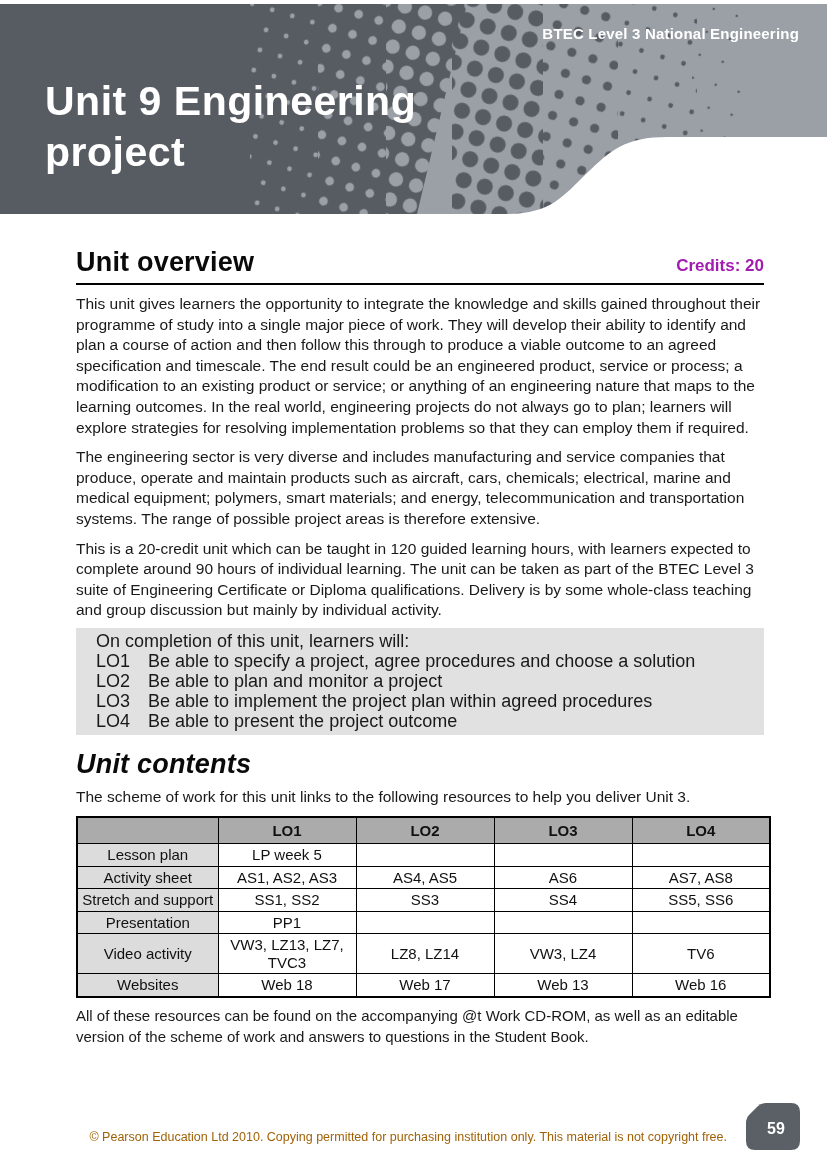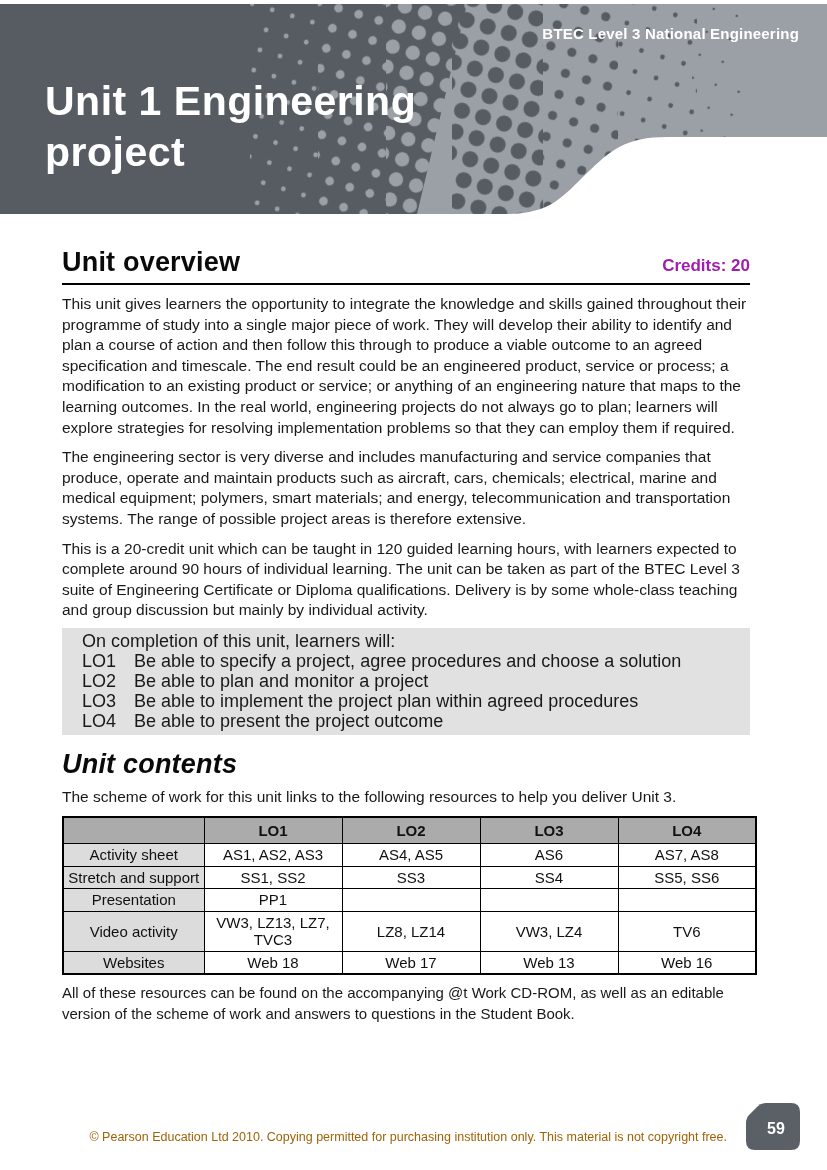--- a/index.html
+++ b/index.html
@@ -22,21 +22,21 @@
     color: #ffffff; font-weight: bold; font-size: 15px;
     letter-spacing: 0.2px;
   }
   .unit-title {
     position: absolute; top: 72px; left: 45px; width: 430px;
     color: #ffffff; font-weight: bold; font-size: 41px; line-height: 51px;
     letter-spacing: 0.5px;
   }
 
   
-  .main { position: absolute; left: 62px; top: 243px; width: 688px; color: #191919; }
+  .main { position: absolute; left: 76px; top: 243px; width: 688px; color: #191919; }
 
   .heading-row { display: flex; justify-content: space-between; align-items: baseline; }
   h2.section-heading { font-size: 27px; font-weight: bold; color: #0a0a0a; letter-spacing: 0.2px; }
   .credits { font-size: 17px; font-weight: bold; color: #a21caf; }
   .rule { border: none; border-top: 2px solid #000; margin-top: 5px; }
 
   .body-text { font-size: 15.5px; line-height: 20.6px; margin-top: 9px; }
   .overview-paragraphs p { margin-bottom: 9px; }
   .overview-paragraphs p:last-child { margin-bottom: 0; }
 
@@ -126,21 +126,21 @@
       <rect x="250" y="0" width="75" height="210" fill="url(#pl1)"></rect>
       <rect x="318" y="0" width="75" height="210" fill="url(#pl2)"></rect>
       <rect x="386" y="0" width="84" height="210" fill="url(#pl3)"></rect>
       <rect x="452" y="0" width="91" height="210" fill="url(#pd1)"></rect>
       <rect x="536" y="0" width="82" height="210" fill="url(#pd2)"></rect>
       <rect x="612" y="0" width="85" height="210" fill="url(#pd3)"></rect>
       <rect x="692" y="0" width="52" height="210" fill="url(#pd4)"></rect>
       <path d="M827,133 L668,133 C625,133 611,146 586,170 C562,193 551,210 505,210 L827,210 Z" fill="#ffffff"></path>
     </svg>
     <div class="brand">BTEC Level 3 National Engineering</div>
-    <div class="unit-title">Unit 1 Engineering project</div>
+    <div class="unit-title">Unit 9 Engineering project</div>
   </div>
 
   <div class="main">
 
     <div class="heading-row">
       <h2 class="section-heading">Unit overview</h2>
       <span class="credits">Credits: 20</span>
     </div>
     <hr class="rule">
 
@@ -184,20 +184,27 @@
       <thead>
         <tr>
           <th></th>
           <th>LO1</th>
           <th>LO2</th>
           <th>LO3</th>
           <th>LO4</th>
         </tr>
       </thead>
       <tbody>
+        <tr>
+          <td class="row-label">Lesson plan</td>
+          <td>LP week 5</td>
+          <td></td>
+          <td></td>
+          <td></td>
+        </tr>
         <tr>
           <td class="row-label">Activity sheet</td>
           <td>AS1, AS2, AS3</td>
           <td>AS4, AS5</td>
           <td>AS6</td>
           <td>AS7, AS8</td>
         </tr>
         <tr>
           <td class="row-label">Stretch and support</td>
           <td>SS1, SS2</td>

